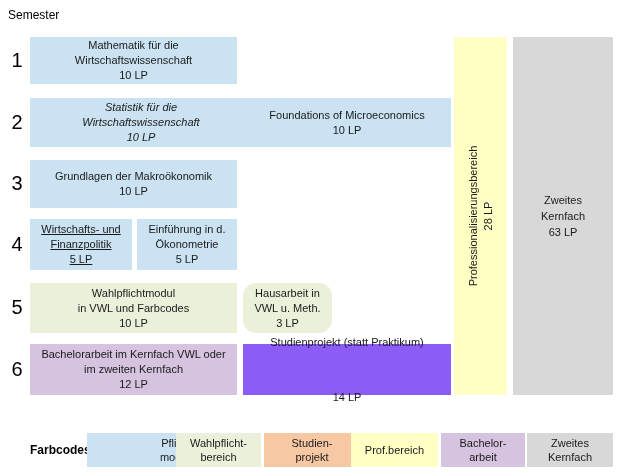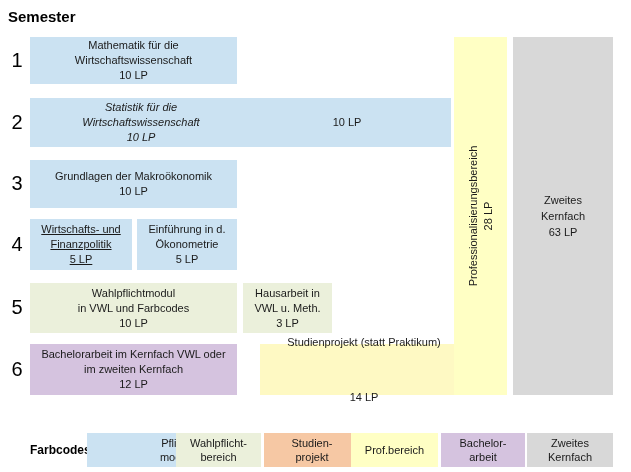--- a/index.html
+++ b/index.html
@@ -8,23 +8,22 @@
     width: 631px;
     height: 472px;
     background: #ffffff;
     font-family: "Liberation Sans", sans-serif;
     color: #1a1a1a;
     overflow: hidden;
   }
   .page-title {
     position: absolute;
     left: 8px; top: 8px;
-    font-size: 15px;
+    font-size: 12px;
     color: #000000;
-    font-weight: bold;
   }
   .sem-number {
     position: absolute;
     left: 4px;
     width: 26px;
     text-align: center;
     font-size: 20px;
     color: #000000;
   }
   .box {
@@ -100,20 +99,21 @@
     <div>Wirtschaftswissenschaft</div>
     <div>10 LP</div>
   </div>
 
   <div class="box" style="left: 30px; top: 98px; width: 222px; height: 49px; background-color: rgb(203, 226, 242); font-style: italic;">
     <div>Statistik für die</div>
     <div>Wirtschaftswissenschaft</div>
     <div>10 LP</div>
   </div>
   <div class="box" style="left: 243px; top: 98px; width: 208px; height: 49px; background-color: rgb(203, 226, 242);">
+    <div>Foundations of Microeconomics</div>
     <div>10 LP</div>
   </div>
 
   <div class="box" style="left: 30px; top: 160px; width: 207px; height: 48px; background-color: rgb(203, 226, 242);">
     <div>Grundlagen der Makroökonomik</div>
     <div>10 LP</div>
   </div>
 
   <div class="box" style="left: 30px; top: 219px; width: 102px; height: 51px; background-color: rgb(203, 226, 242); text-decoration: underline;">
     <div>Wirtschafts- und</div>
@@ -124,32 +124,32 @@
     <div>Einführung in d.</div>
     <div>Ökonometrie</div>
     <div>5 LP</div>
   </div>
 
   <div class="box" style="left: 30px; top: 283px; width: 207px; height: 50px; background-color: rgb(235, 240, 219);">
     <div>Wahlpflichtmodul</div>
     <div>in VWL und Farbcodes</div>
     <div>10 LP</div>
   </div>
-  <div class="box" style="left: 243px; top: 283px; width: 89px; height: 50px; background-color: rgb(235, 240, 219);">
+  <div class="box" style="left: 243px; top: 283px; width: 89px; height: 50px; background-color: rgb(235, 240, 219); border-radius: 13px;">
     <div>Hausarbeit in</div>
     <div>VWL u. Meth.</div>
     <div>3 LP</div>
   </div>
 
   <div class="box" style="left: 30px; top: 344px; width: 207px; height: 51px; background-color: rgb(213, 195, 223);">
     <div>Bachelorarbeit im Kernfach VWL oder</div>
     <div>im zweiten Kernfach</div>
     <div>12 LP</div>
   </div>
-  <div class="box" style="left: 260px; top: 344px; width: 208px; height: 51px; background-color: #fef9c3; gap: 40px;">
+  <div class="box" style="left: 243px; top: 344px; width: 208px; height: 51px; background-color: #8b5cf6; gap: 40px;">
     <div>Studienprojekt (statt Praktikum)</div>
     <div>14 LP</div>
   </div>
 
   <div class="bar" style="left: 454px; top: 37px; width: 53px; height: 358px; background-color: rgb(255, 255, 196);">
     <div class="bar-rot-inner">
       <div>Professionalisierungsbereich</div>
       <div>28 LP</div>
     </div>
   </div>

